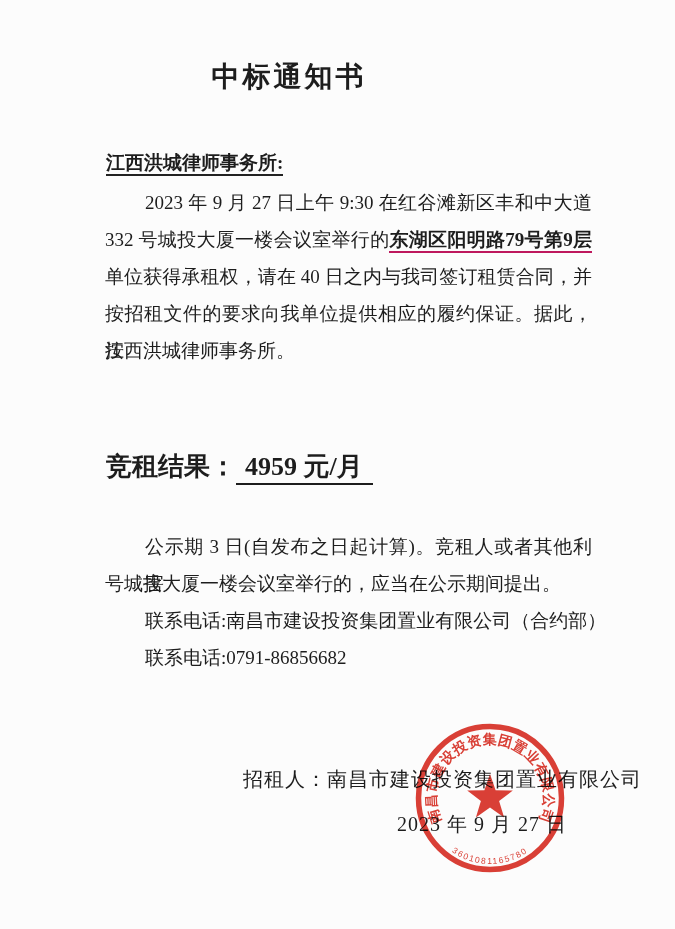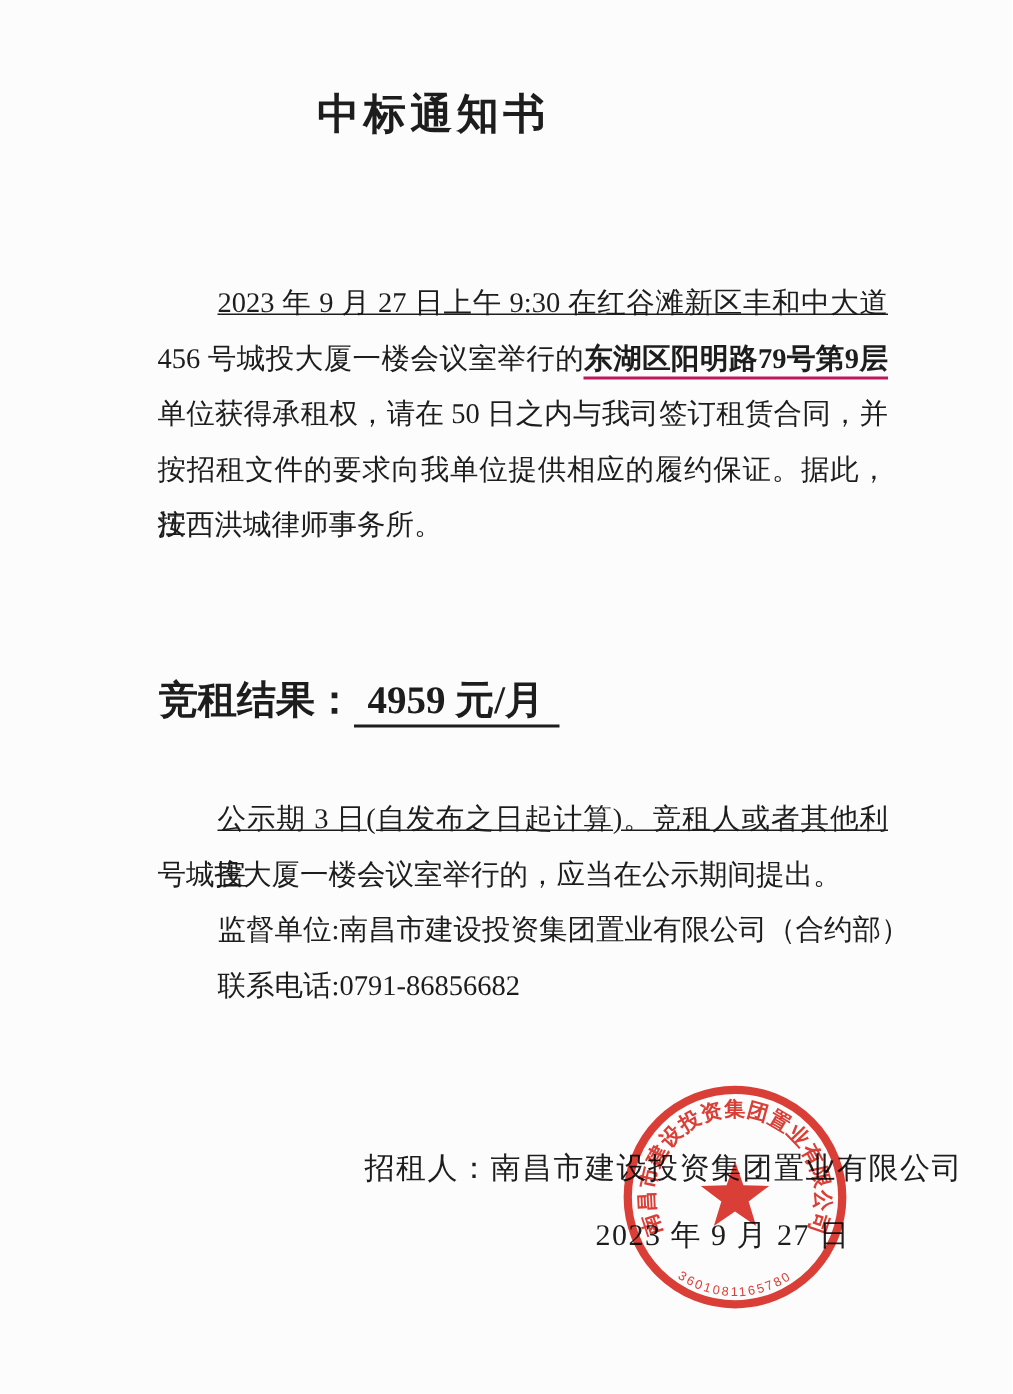--- a/index.html
+++ b/index.html
@@ -37,21 +37,21 @@
     height:37px; line-height:37px;
     white-space:nowrap;
     text-align:justify;
   }
   .doc-line.stretch {
     white-space:normal;
     text-align-last:justify;
     text-justify:inter-character;
   }
   .doc-line.indent { padding-left:40px; }
-  .doc-line.indent.stretch { padding-left:40px;text-decoration:underline; }
+  .doc-line.indent.stretch { padding-left:40px; }
   .bold-underline {
     font-weight:bold;
     border-bottom:2px solid #be185d;
     padding-bottom:1px;
   }
   .result-line {
     position:absolute; top:452px; left:106px;
     font-size:26px; font-weight:bold; line-height:30px;
   }
   .result-line .value {
@@ -83,37 +83,40 @@
   .seal .company-arc { font-size:14px; letter-spacing:0.5px; }
   .seal .code-arc { font-size:8.5px; letter-spacing:1.6px; font-weight:normal; }
 </style>
 </head>
 <body>
 
 <div class="page">
 
   <div class="doc-title">中标通知书</div>
 
+  <div class="recipient">
+    <span class="u">江西洪城律师事务所:</span>
+  </div>
 
   <div class="para para1">
       <div class="doc-line indent stretch"><span class="plain">2023 年 9 月 27 日上午 9:30 在红谷滩新区丰和中大道</span></div>
-      <div class="doc-line stretch"><span class="plain">456 号城投大厦一楼会议室举行的</span><span class="bold-underline">东湖区阳明路79号第9层</span></div>
-      <div class="doc-line stretch"><span class="plain">单位获得承租权，请在 50 日之内与我司签订租赁合同，并</span></div>
+      <div class="doc-line stretch"><span class="plain">332 号城投大厦一楼会议室举行的</span><span class="bold-underline">东湖区阳明路79号第9层</span></div>
+      <div class="doc-line stretch"><span class="plain">单位获得承租权，请在 40 日之内与我司签订租赁合同，并</span></div>
       <div class="doc-line stretch"><span class="plain">按招租文件的要求向我单位提供相应的履约保证。据此，按</span></div>
       <div class="doc-line"><span class="plain">江西洪城律师事务所。</span></div>
     </div>
 
   <div class="result-line">
     <span>竞租结果：</span><span class="value">4959 元/月</span>
   </div>
 
   <div class="para para2">
       <div class="doc-line indent stretch"><span class="plain">公示期 3 日(自发布之日起计算)。竞租人或者其他利害</span></div>
       <div class="doc-line"><span class="plain">号城投大厦一楼会议室举行的，应当在公示期间提出。</span></div>
-      <div class="doc-line indent"><span class="plain">监督单位:南昌市建设投资集团置业有限公司（合约部）</span></div>
+      <div class="doc-line indent"><span class="plain">联系电话:南昌市建设投资集团置业有限公司（合约部）</span></div>
       <div class="doc-line indent"><span class="plain">联系电话:0791-86856682</span></div>
     </div>
 
   <div class="lessor-line">招租人：南昌市建设投资集团置业有限公司</div>
 
   <div class="date-line">2023 年 9 月 27 日</div>
 
   <div class="seal">
     <svg viewBox="-76 -76 152 152" xmlns="http://www.w3.org/2000/svg">
       <defs>

